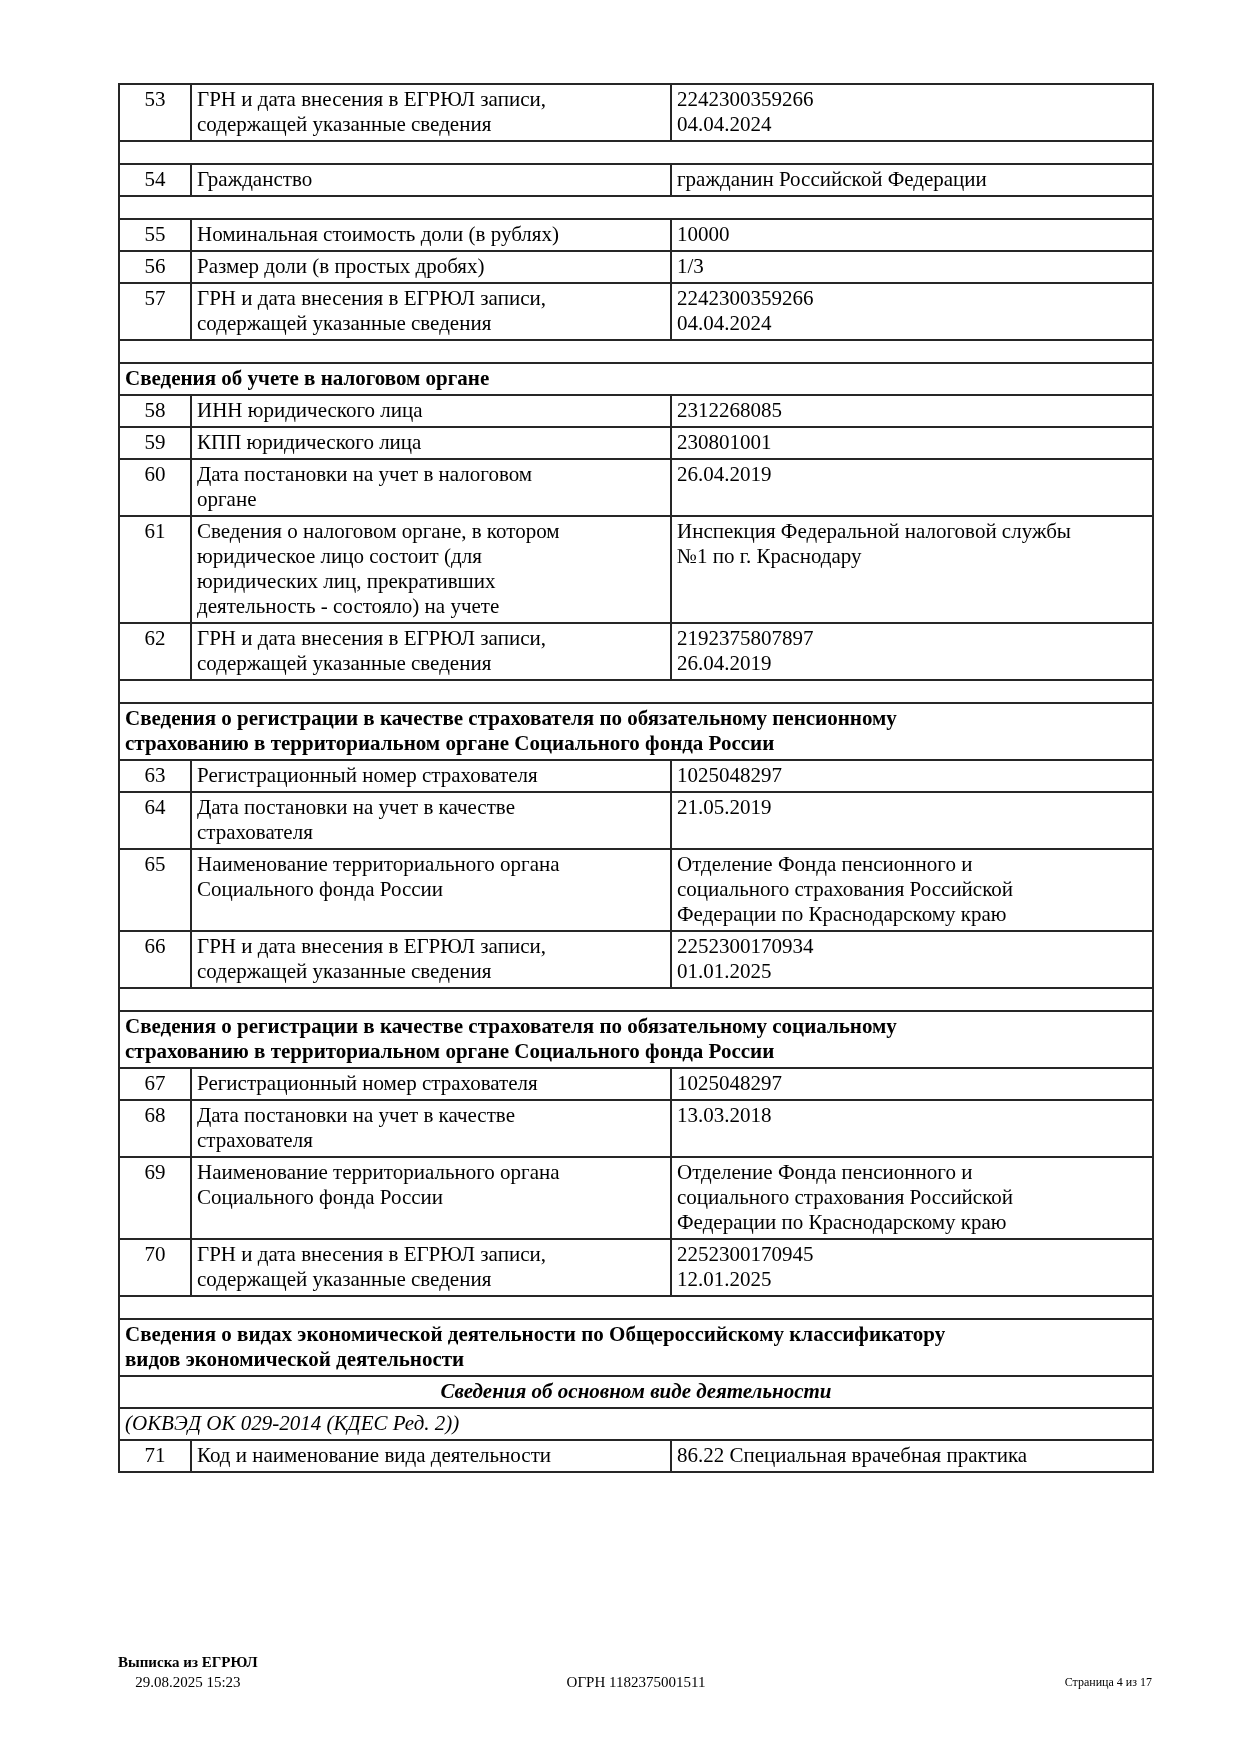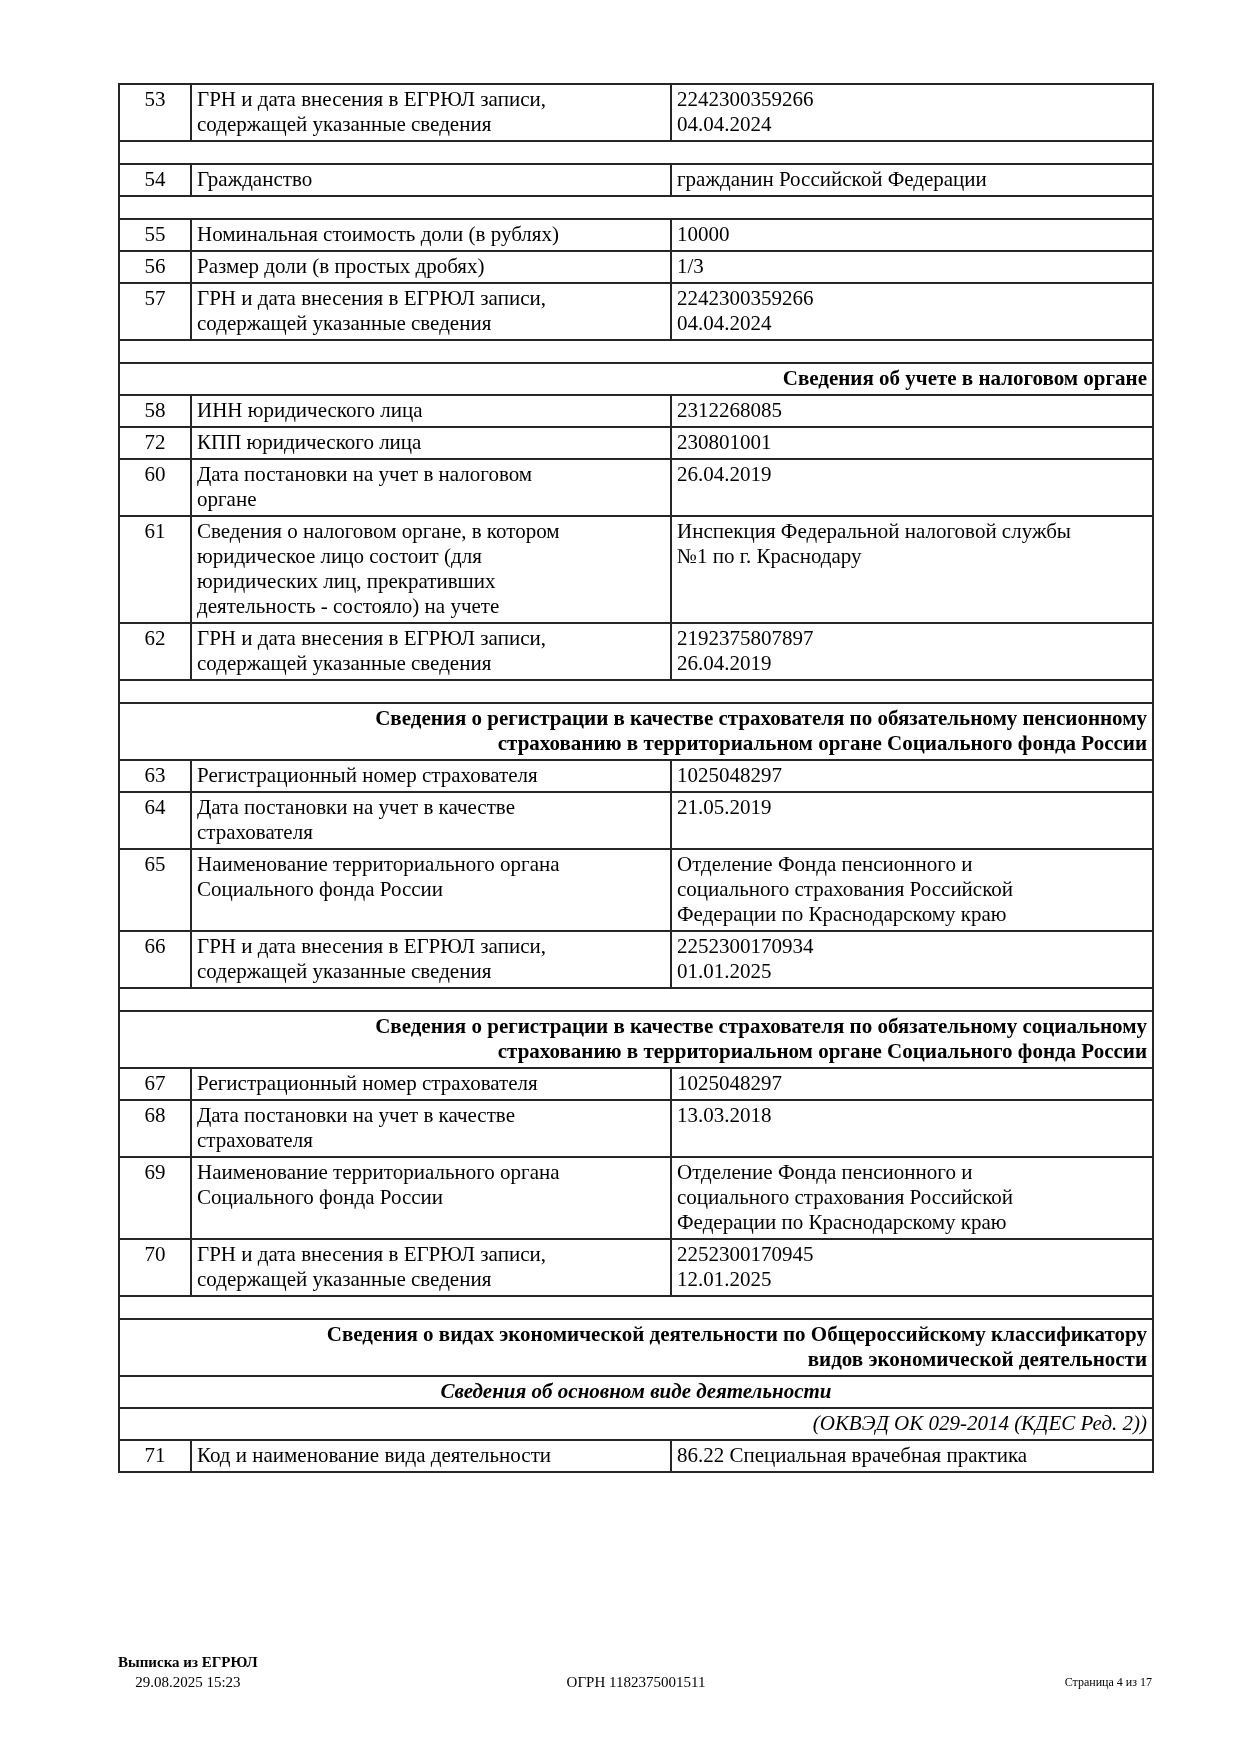--- a/index.html
+++ b/index.html
@@ -37,35 +37,35 @@
     text-align: center;
     padding-left: 0;
     padding-right: 0;
   }
   tr.gap td {
     height: 21px;
     padding: 0;
   }
   td.section {
     font-weight: bold;
-    text-align: right;
+    text-align: left;
     padding-top: 3px;
     padding-bottom: 4px;
   }
   td.subsection1 {
     font-weight: bold;
     font-style: italic;
     text-align: center;
     padding-top: 3px;
     padding-bottom: 4px;
     margin-top: 13px;
   }
   td.subsection2 {
     font-style: italic;
-    text-align: right;
+    text-align: left;
     padding-top: 3px;
     padding-bottom: 4px;
     font-family: Liberation Serif, serif;
   }
   .footer-left {
     position: absolute;
     left: 118px;
     top: 1652px;
     font-size: 15px;
     line-height: 20px;
@@ -143,21 +143,21 @@
         </tr>
         <tr>
           <td colspan="3" class="section">Сведения об учете в налоговом органе</td>
         </tr>
         <tr>
           <td class="num">58</td>
           <td>ИНН юридического лица</td>
           <td>2312268085</td>
         </tr>
         <tr>
-          <td class="num">72</td>
+          <td class="num">59</td>
           <td>КПП юридического лица</td>
           <td>230801001</td>
         </tr>
         <tr>
           <td class="num">60</td>
           <td>Дата постановки на учет в налоговом
 органе</td>
           <td>26.04.2019</td>
         </tr>
         <tr>

